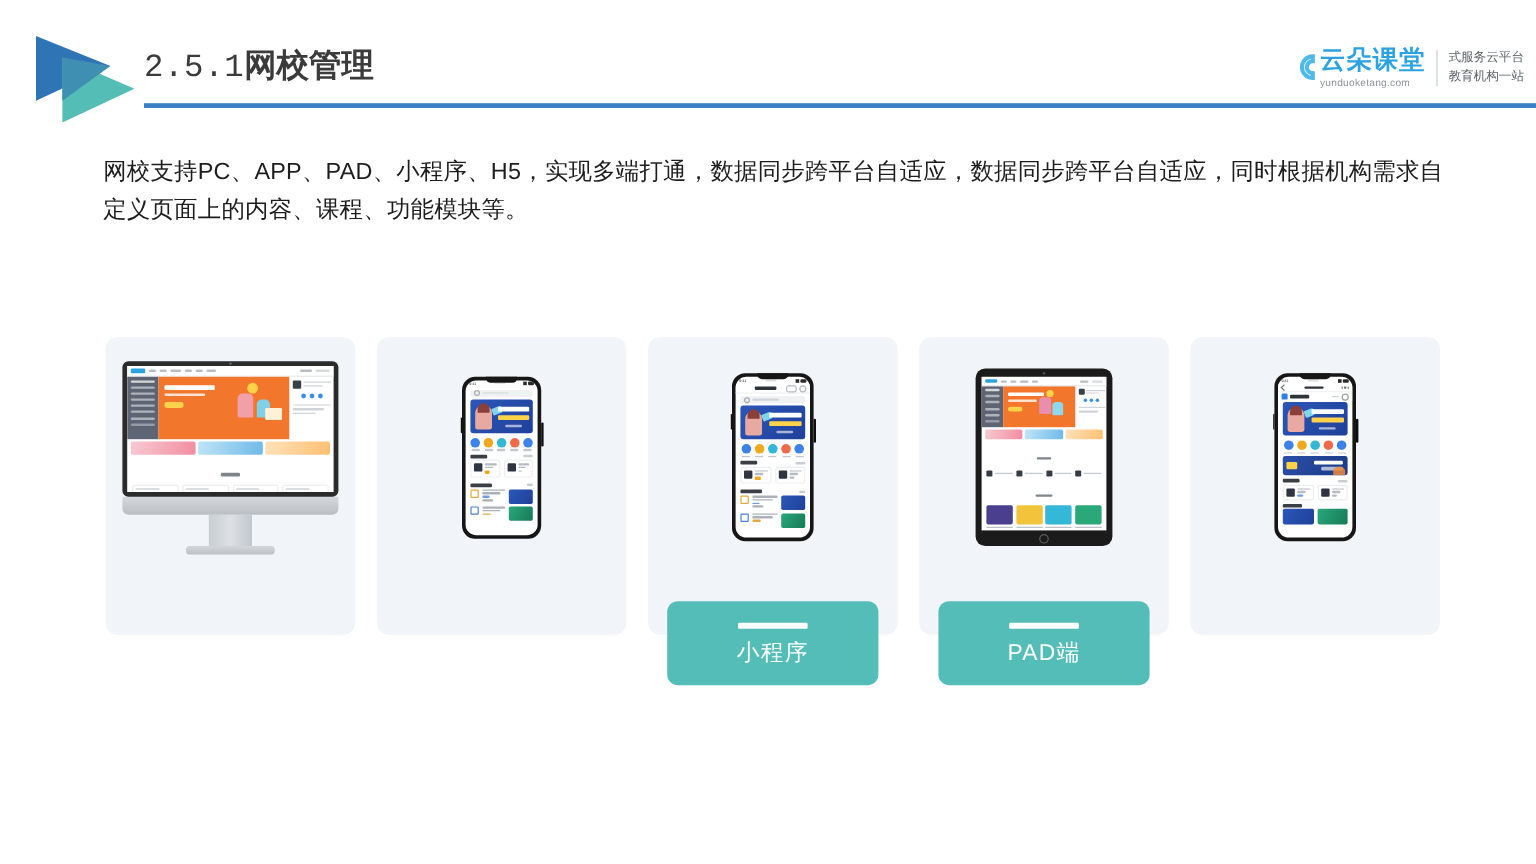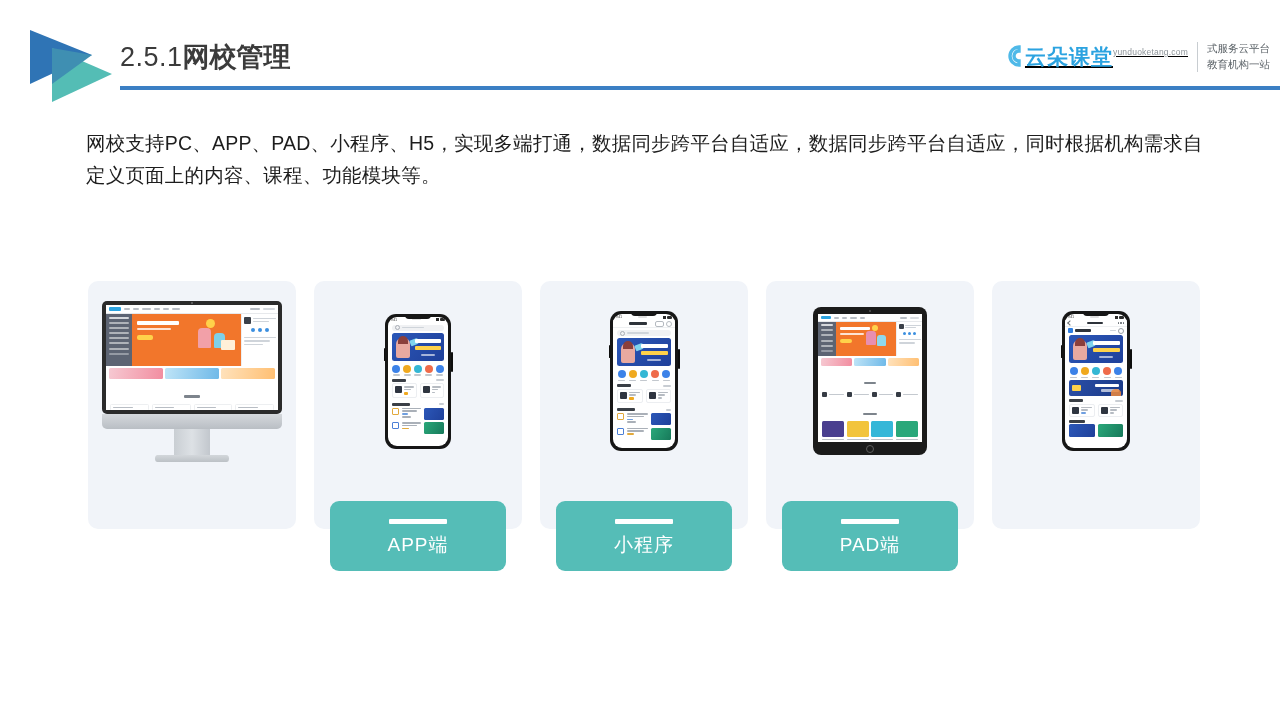--- a/index.html
+++ b/index.html
@@ -31,20 +31,21 @@
 
   .title-wrap {
     position: absolute;
     left: 120px; top: 44px;
   }
   .title-text {
     font-size: 27px;
     color: #3b3b3b;
     white-space: nowrap;
     line-height: 1;
+    font-family: Liberation Mono, monospace;
   }
   .title-num {
     font-weight: 400;
     letter-spacing: 0.5px;
   }
   .title-main {
     font-weight: bold;
   }
   .title-rule {
     position: absolute;
@@ -62,24 +63,23 @@
     height: 46px;
   }
   .brand-cloud {
     width: 34px; height: 34px;
     margin-right: -4px;
     position: relative;
     top: -2px;
   }
   .brand-names {
     display: flex;
-    flex-direction: row;
+    flex-direction: column;
     justify-content: flex-end;
     margin-right: 9px;
-    text-decoration: underline;
   }
   .brand-cn {
     font-size: 21px;
     font-weight: bold;
     color: #2ca3e0;
     letter-spacing: 1px;
     line-height: 1.05;
   }
   .brand-en {
     font-size: 8.5px;
@@ -619,24 +619,20 @@
               <div class="ltxt">
                   <span></span>
                   <span style="width:80%"></span>
                   <span style="width:35%;background:#e2a93c"></span>
                 </div>
               <div class="ph-thumb" style="background:linear-gradient(120deg,#2aa87a,#17795a)"></div>
             </div>
           </div>
         </div>
       </div>
-    </div>
-    <div class="label-btn">
-      <div class="label-bar"></div>
-      <div class="label-text">APP端</div>
     </div>
   </div>
 
   <div class="card">
     <div class="device-area">
       <div class="phone wide">
         <div class="phone-btn-l"></div>
         <div class="phone-btn-r"></div>
         <div class="phone-notch"></div>
         <div class="phone-screen">

